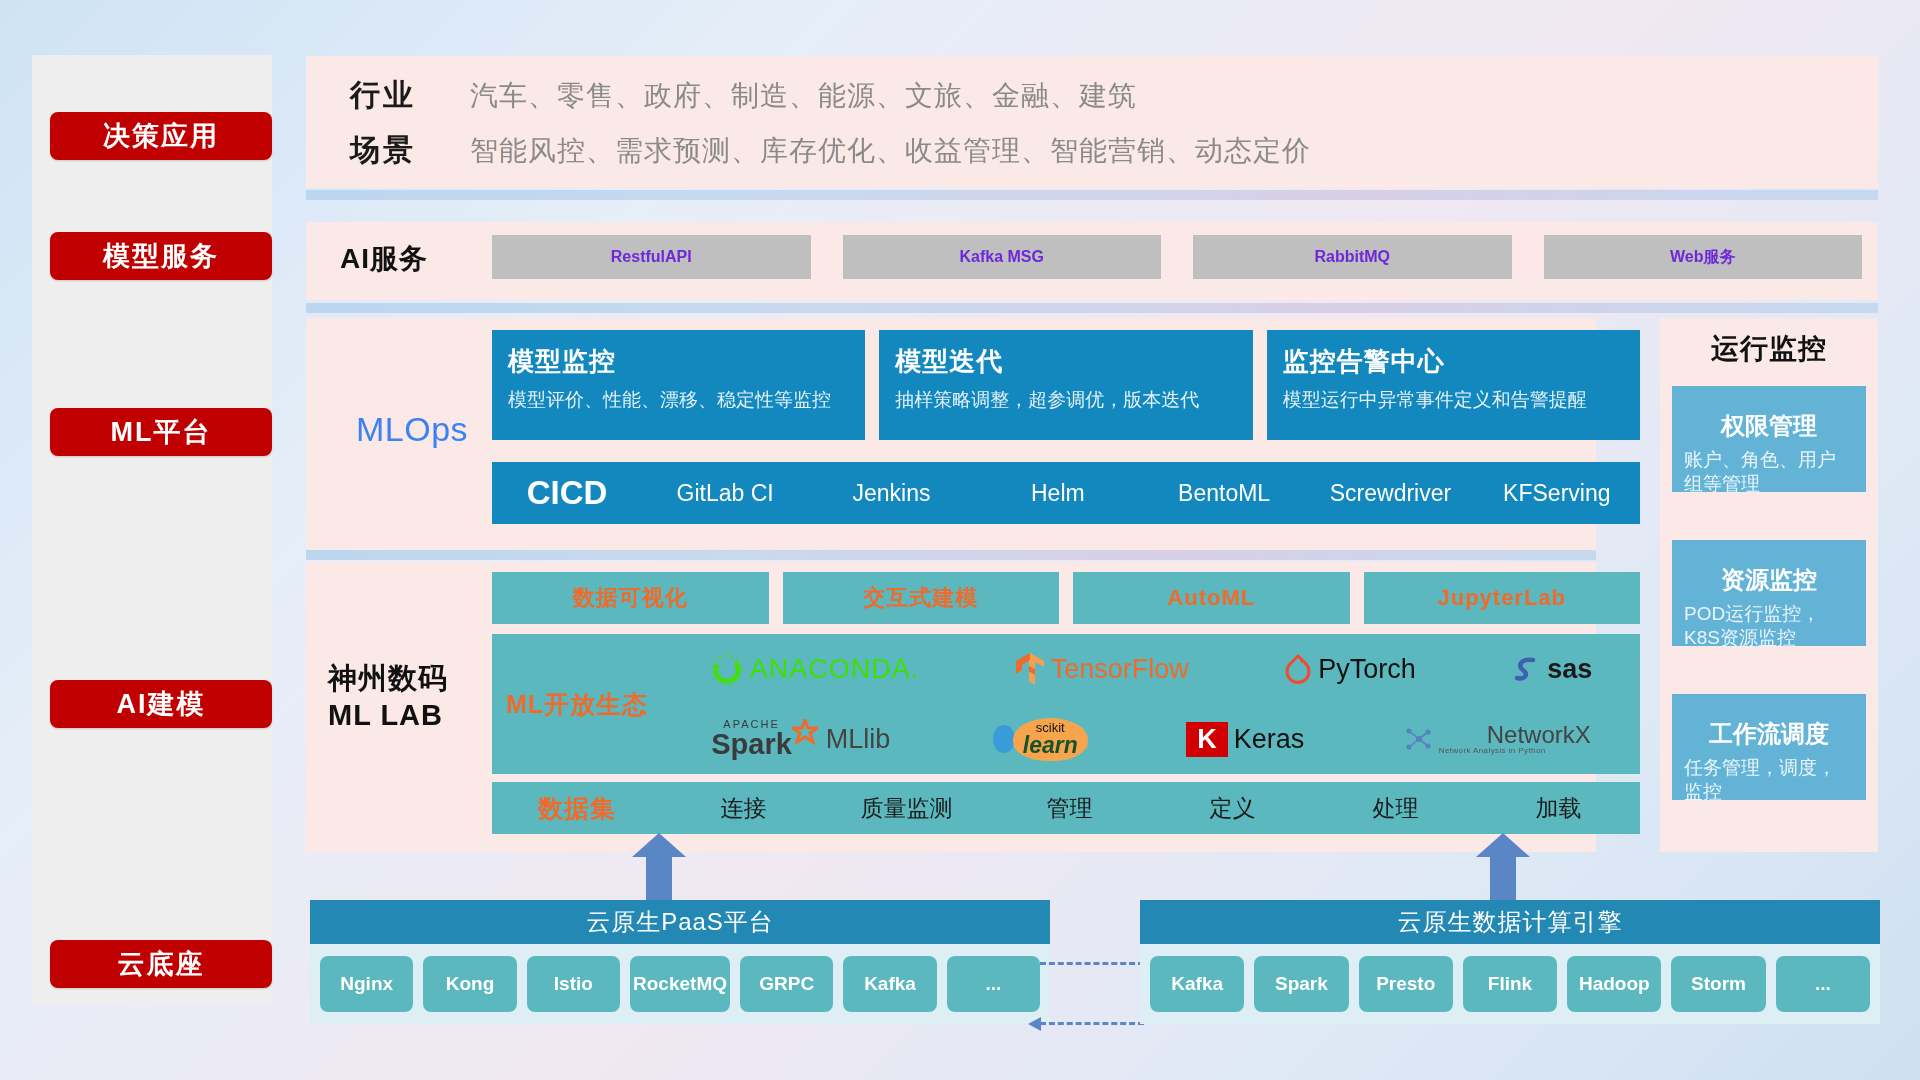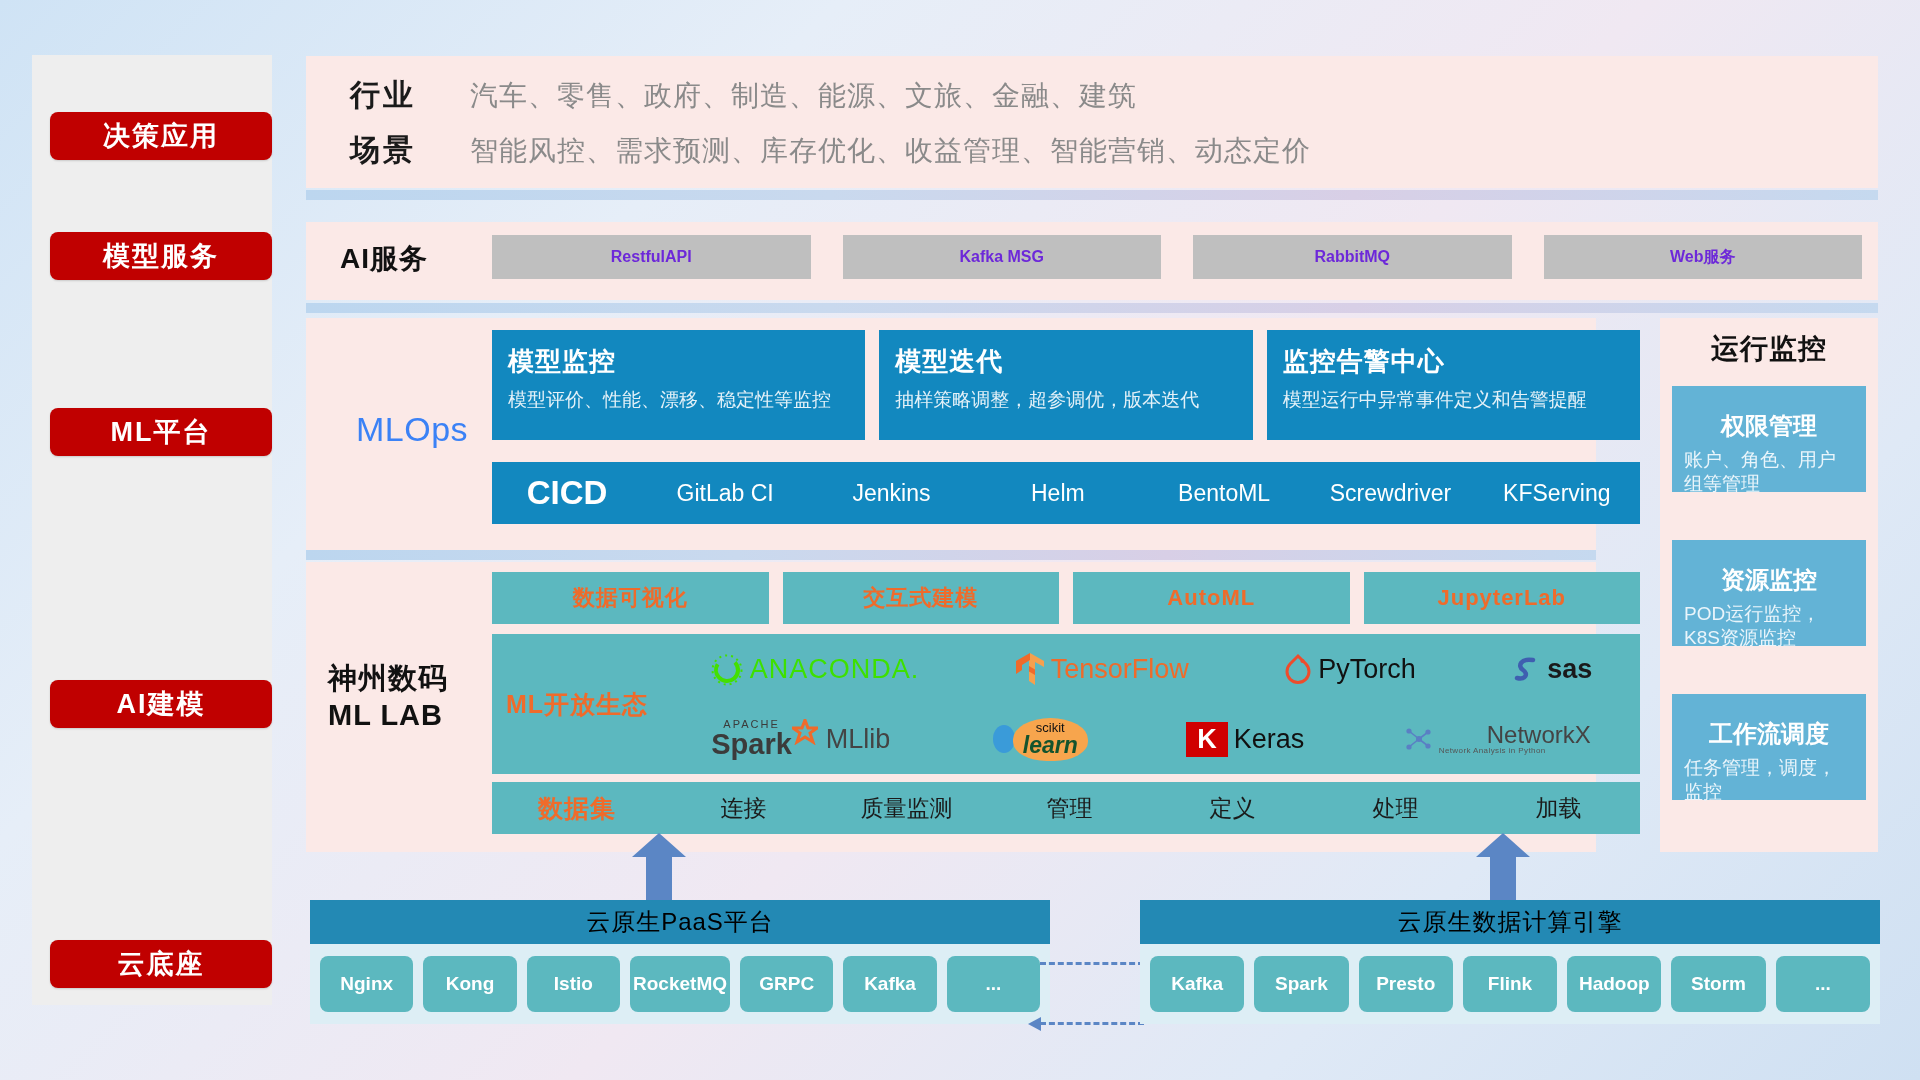--- a/index.html
+++ b/index.html
@@ -131,21 +131,21 @@
   .sc-1{top:386px;height:106px;}
   .sc-2{top:540px;height:106px;}
   .sc-3{top:694px;height:106px;}
   .side-card .t{color:#fff;font-size:24px;font-weight:bold;text-align:center;margin-bottom:6px;}
   .side-card .d{color:#eaf5fb;font-size:19px;line-height:1.28;}
 
   
   .cloud-left{position:absolute;left:310px;top:900px;width:740px;}
   .cloud-right{position:absolute;left:1140px;top:900px;width:740px;}
   .cloud-head{
-    height:44px;background:#2389b4;color:#000000;font-size:24px;
+    height:44px;background:#2389b4;color:#ffffff;font-size:24px;
     display:flex;align-items:center;justify-content:center;letter-spacing:1px;
   }
   .cloud-body{background:#ddeef5;padding:12px 10px;display:flex;gap:10px;}
   .cloud-chip{
     flex:1;height:56px;background:#5cb8bf;border-radius:8px;
     display:flex;align-items:center;justify-content:center;text-align:center;
     color:#ffffff;font-size:19px;font-weight:bold;line-height:1.12;padding:0 3px;box-sizing:border-box;
   }
   .arr{
     position:absolute;width:26px;height:46px;background:#5b86c5;

